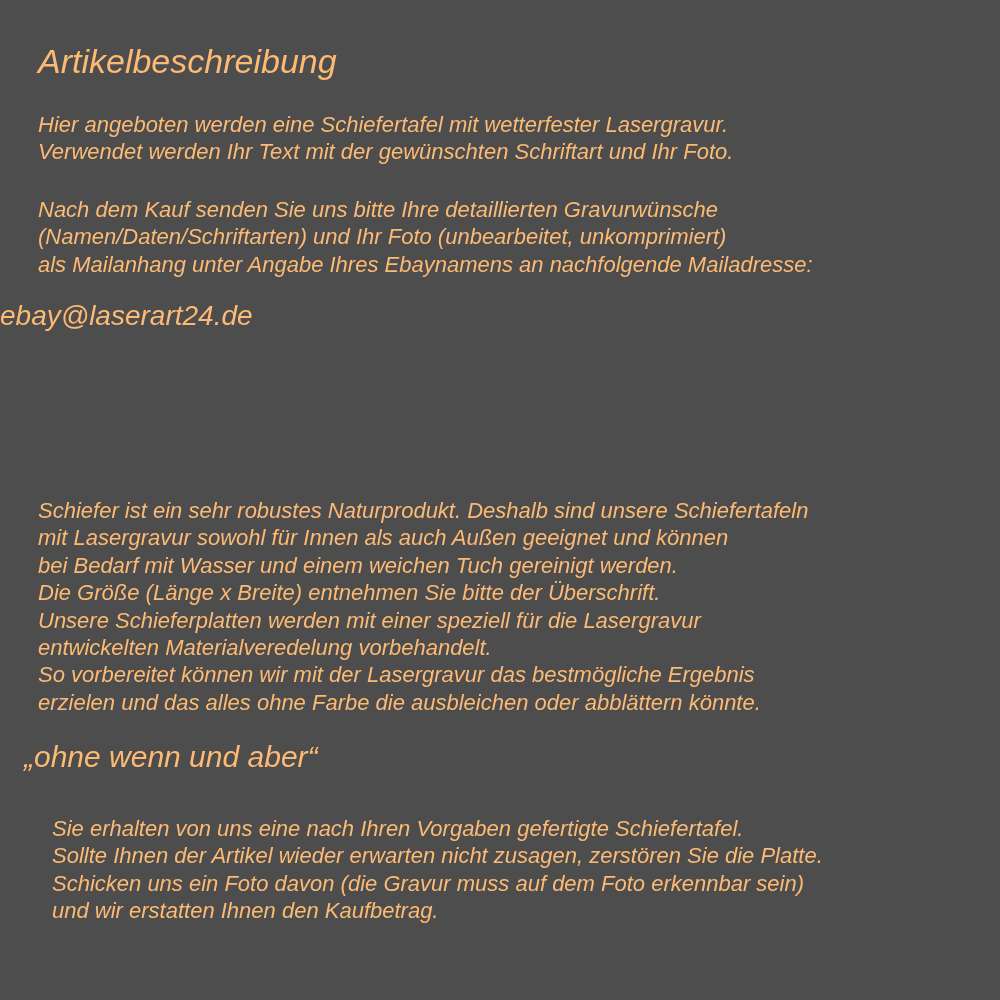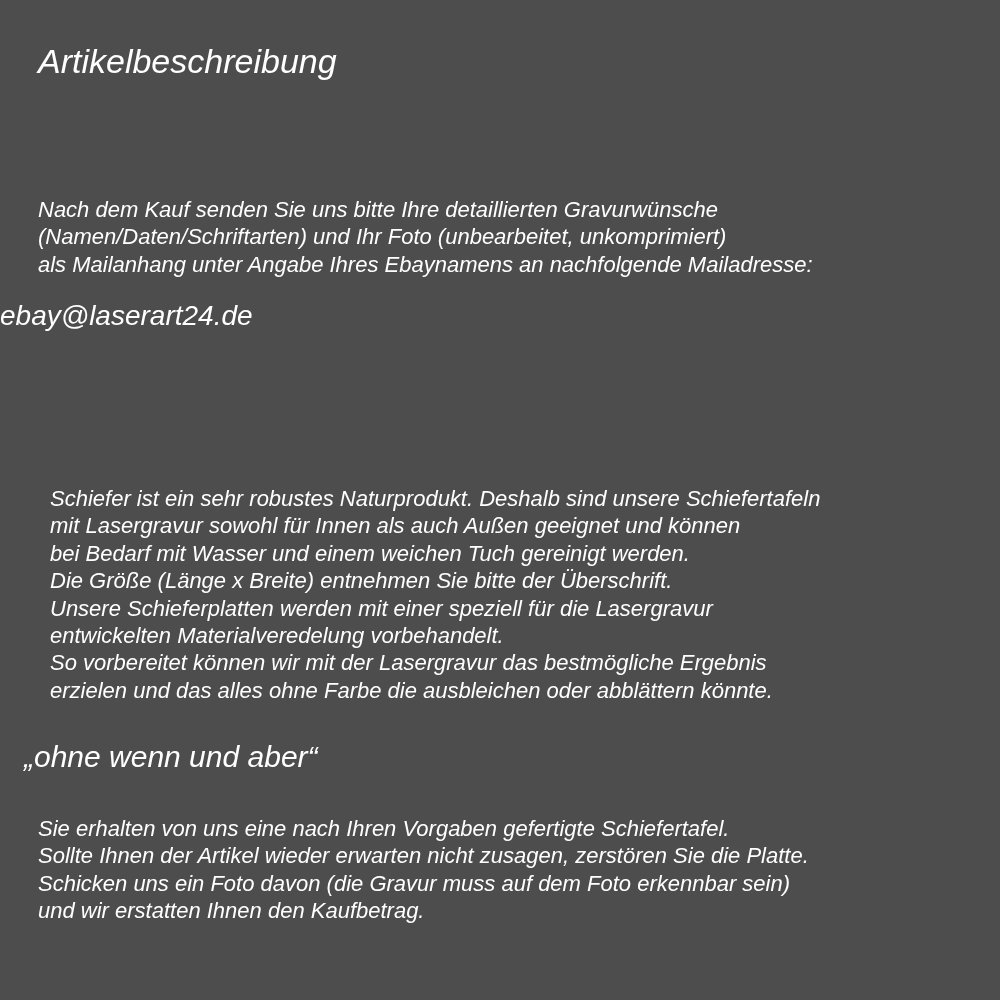--- a/index.html
+++ b/index.html
@@ -8,21 +8,21 @@
     height: 1000px;
     background: #4d4d4d;
     overflow: hidden;
   }
   .canvas {
     position: relative;
     width: 1000px;
     height: 1000px;
     font-family: "Liberation Sans", sans-serif;
     font-style: italic;
-    color: #ffffff;
+    color: #fdba74;
   }
   .block {
     position: absolute;
     left: 38px;
     right: 20px;
     font-size: 22px;
     line-height: 27.4px;
     white-space: pre-line;
   }
   .title {
@@ -34,31 +34,33 @@
   }
   .centered {
     left: 0;
     right: 0;
     text-align: left;
   }
   #intro        { top: 111px; }
   #instructions { top: 196px; }
   #email        { top: 299px; font-size: 28px; line-height: 34px; }
   #proof        { top: 365px; }
-  #material     { top: 485px; margin-left: 12px; }
+  #material     { top: 497px; }
   #quote        { top: 739px; font-size: 30px; line-height: 36px; padding-left: 24px; }
-  #guarantee    { top: 815px; }
+  #guarantee    { top: 815px; margin-left: 14px; }
 </style>
 </head>
 <body>
 
 <div class="canvas">
 
   <h1 class="block title">Artikelbeschreibung</h1>
 
+  <div class="block" id="intro">Hier angeboten werden eine Schiefertafel mit wetterfester Lasergravur.
+Verwendet werden Ihr Text mit der gewünschten Schriftart und Ihr Foto.</div>
 
   <div class="block" id="instructions">Nach dem Kauf senden Sie uns bitte Ihre detaillierten Gravurwünsche
 (Namen/Daten/Schriftarten) und Ihr Foto (unbearbeitet, unkomprimiert)
 als Mailanhang unter Angabe Ihres Ebaynamens an nachfolgende Mailadresse:</div>
 
   <div class="block centered" id="email">ebay@laserart24.de</div>
 
 
   <div class="block" id="material">Schiefer ist ein sehr robustes Naturprodukt. Deshalb sind unsere Schiefertafeln
 mit Lasergravur sowohl für Innen als auch Außen geeignet und können

